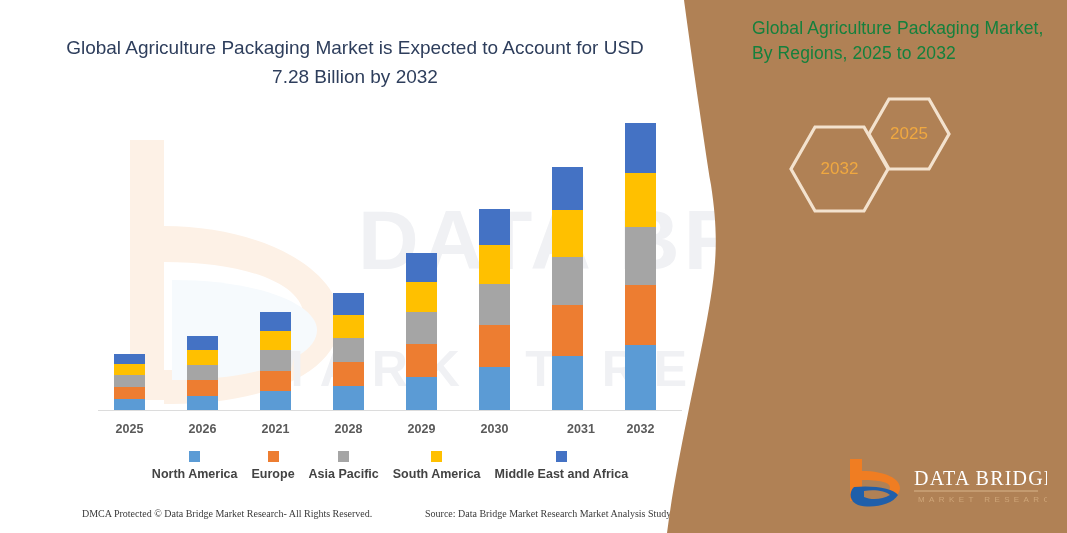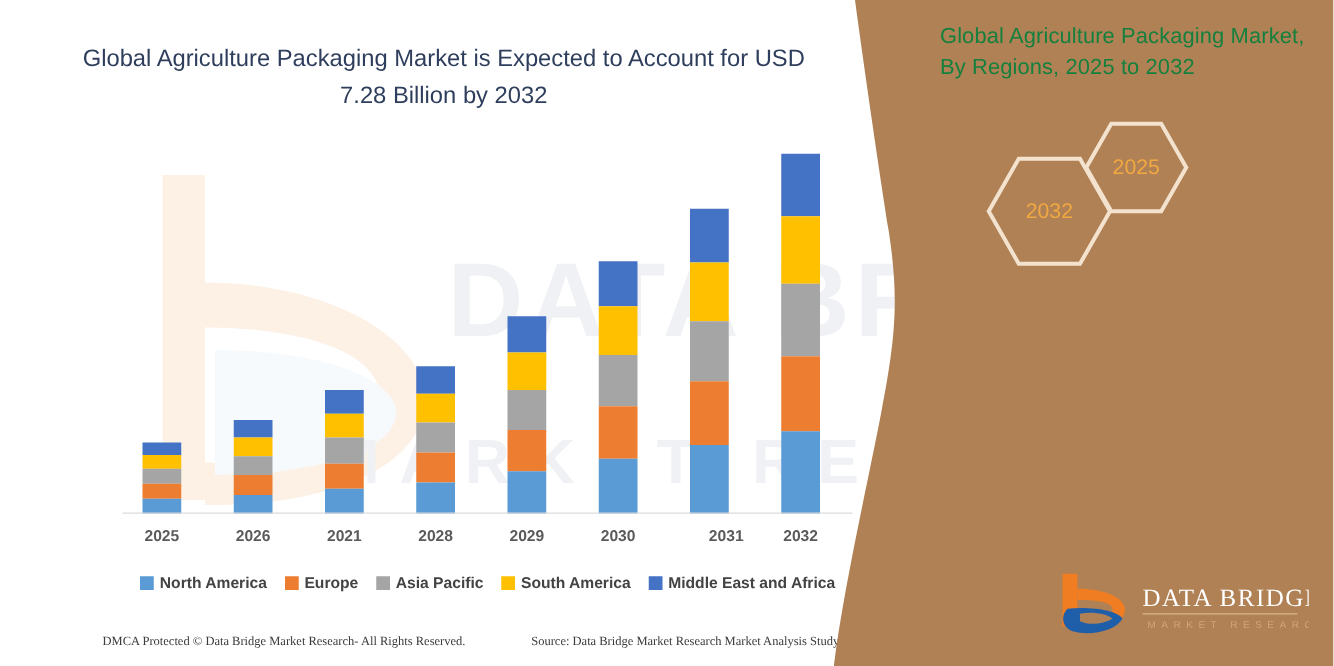--- a/index.html
+++ b/index.html
@@ -90,21 +90,21 @@
   .xlab {
     position:absolute; width:60px; text-align:center;
     font-size:12.5px; font-weight:700; color:#5A5A5A;
     top:2px;
   }
 
   .legend {
     position:absolute; left:98px; top:455px; width:584px; height:22px;
     display:flex; align-items:center; justify-content:center; gap:14px;
   }
-  .leg-item { display:flex; align-items:center; gap:5px; }
+  .leg-item { display:flex; align-items:center; gap:5px;flex-direction:column; }
   .leg-swatch { width:11px; height:11px; display:block; }
   .leg-label { font-size:12.5px; font-weight:700; color:#434343; white-space:nowrap; }
 
   .footer { position:absolute; left:0; top:505px; width:700px; height:24px; }
   .footer-left {
     position:absolute; left:82px; top:3px;
     font-family:"Liberation Serif", serif;
     font-size:10px; color:#3A3A3A; white-space:nowrap;
   }
   .footer-right {

